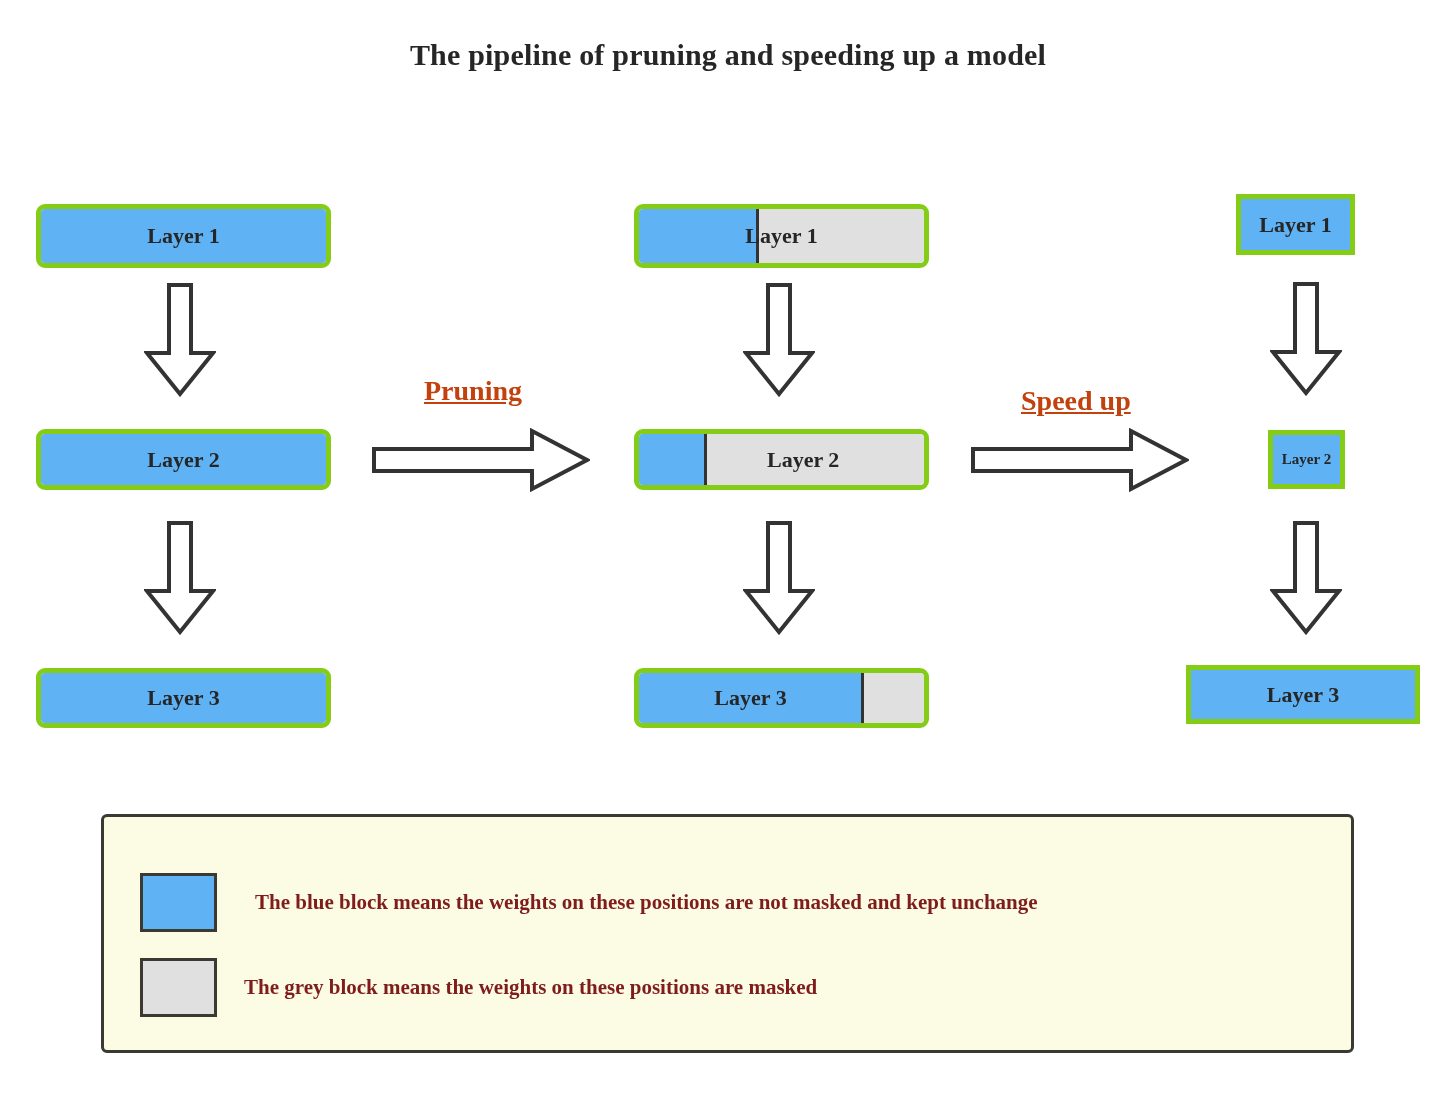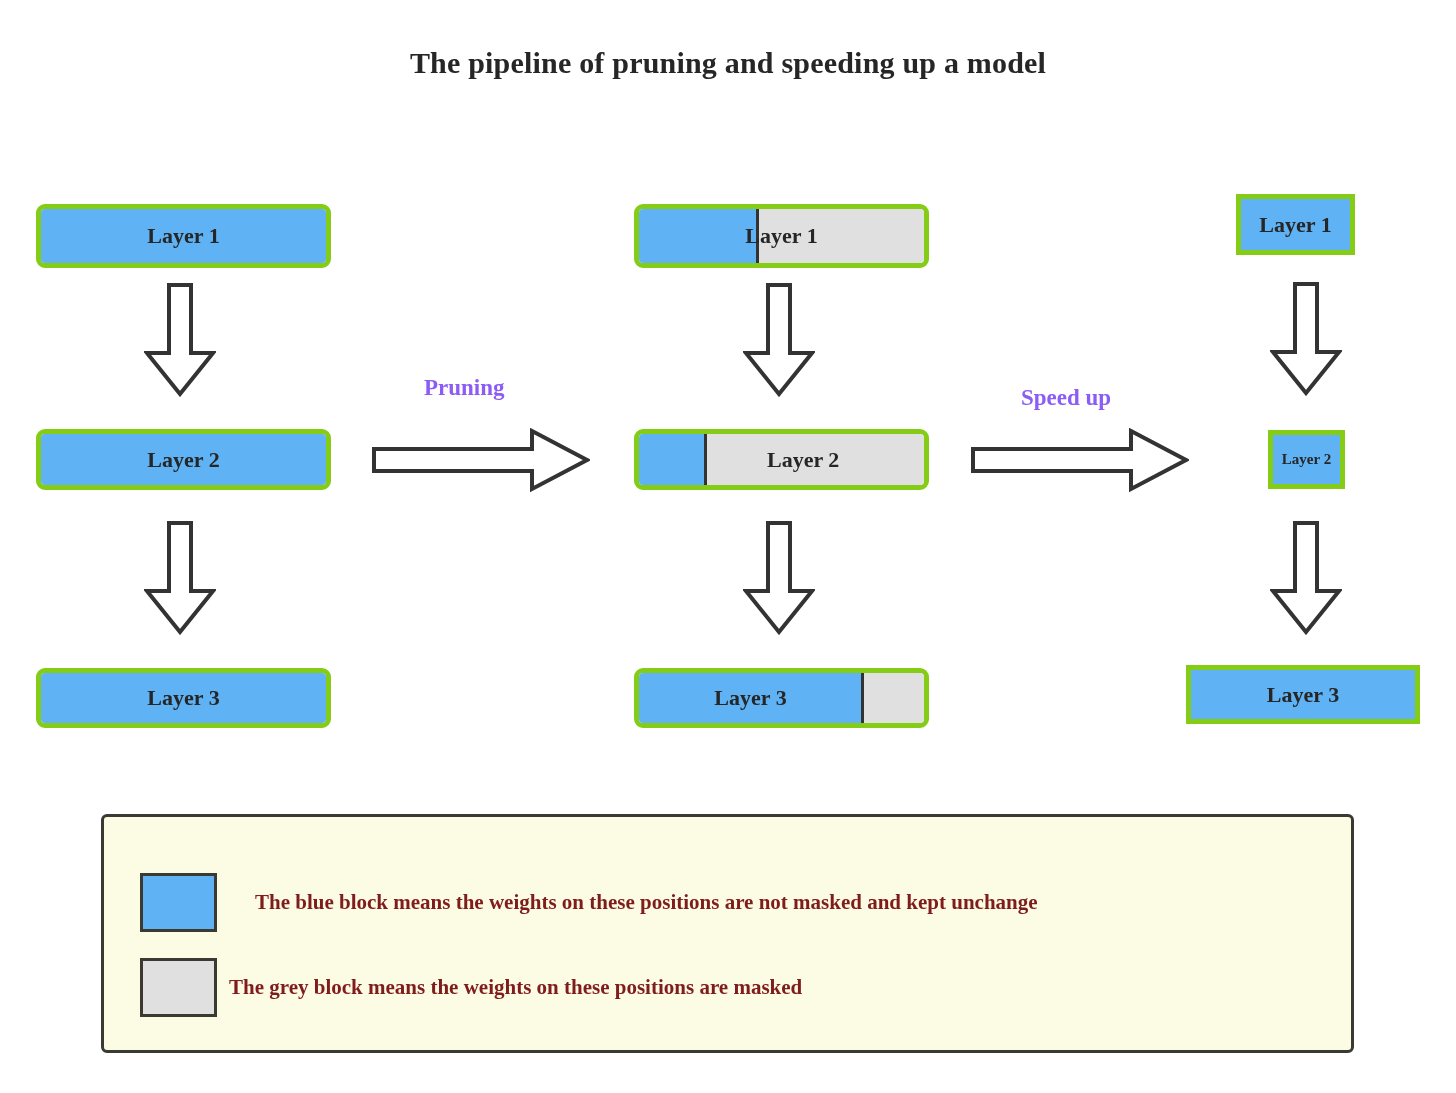--- a/index.html
+++ b/index.html
@@ -13,21 +13,21 @@
     position: relative;
     overflow: hidden;
     font-family: "Liberation Serif", "DejaVu Serif", serif;
     color: #262626;
   }
 
   
   #diagram-title {
     position: absolute;
     left: 0;
-    top: 46px;
+    top: 38px;
     width: 1456px;
     text-align: center;
     font-size: 30px;
     font-weight: bold;
     letter-spacing: 0.2px;
     color: #262626;
   }
 
   
   .layer-box {
@@ -67,24 +67,25 @@
 
   
   .arrow {
     position: absolute;
   }
   .arrow svg { display: block; }
 
   
   .stage-label {
     position: absolute;
-    font-size: 23px;
-    font-weight: bold;
-    color: #8b5cf6;
+    font-size: 28px;
+    font-weight: bold;
+    color: #c2410c;
     white-space: nowrap;
+    text-decoration: underline;
   }
 
   
   #legend-box {
     position: absolute;
     left: 101px;
     top: 814px;
     width: 1253px;
     height: 239px;
     box-sizing: border-box;
@@ -220,16 +221,16 @@
 
 <div id="legend-box">
 
   <div class="legend-row" style="left:36px; top:56px;">
     <div class="legend-swatch blue"></div>
     <span class="legend-text" style="margin-left:38px;">The blue block means the weights on these positions are not masked and kept unchange</span>
   </div>
 
   <div class="legend-row" style="left:36px; top:141px;">
     <div class="legend-swatch grey"></div>
-    <span class="legend-text" style="margin-left:12px;">The grey block means the weights on these positions are masked</span>
+    <span class="legend-text" style="margin-left:27px;">The grey block means the weights on these positions are masked</span>
   </div>
 
 </div>
 
 </body></html>

